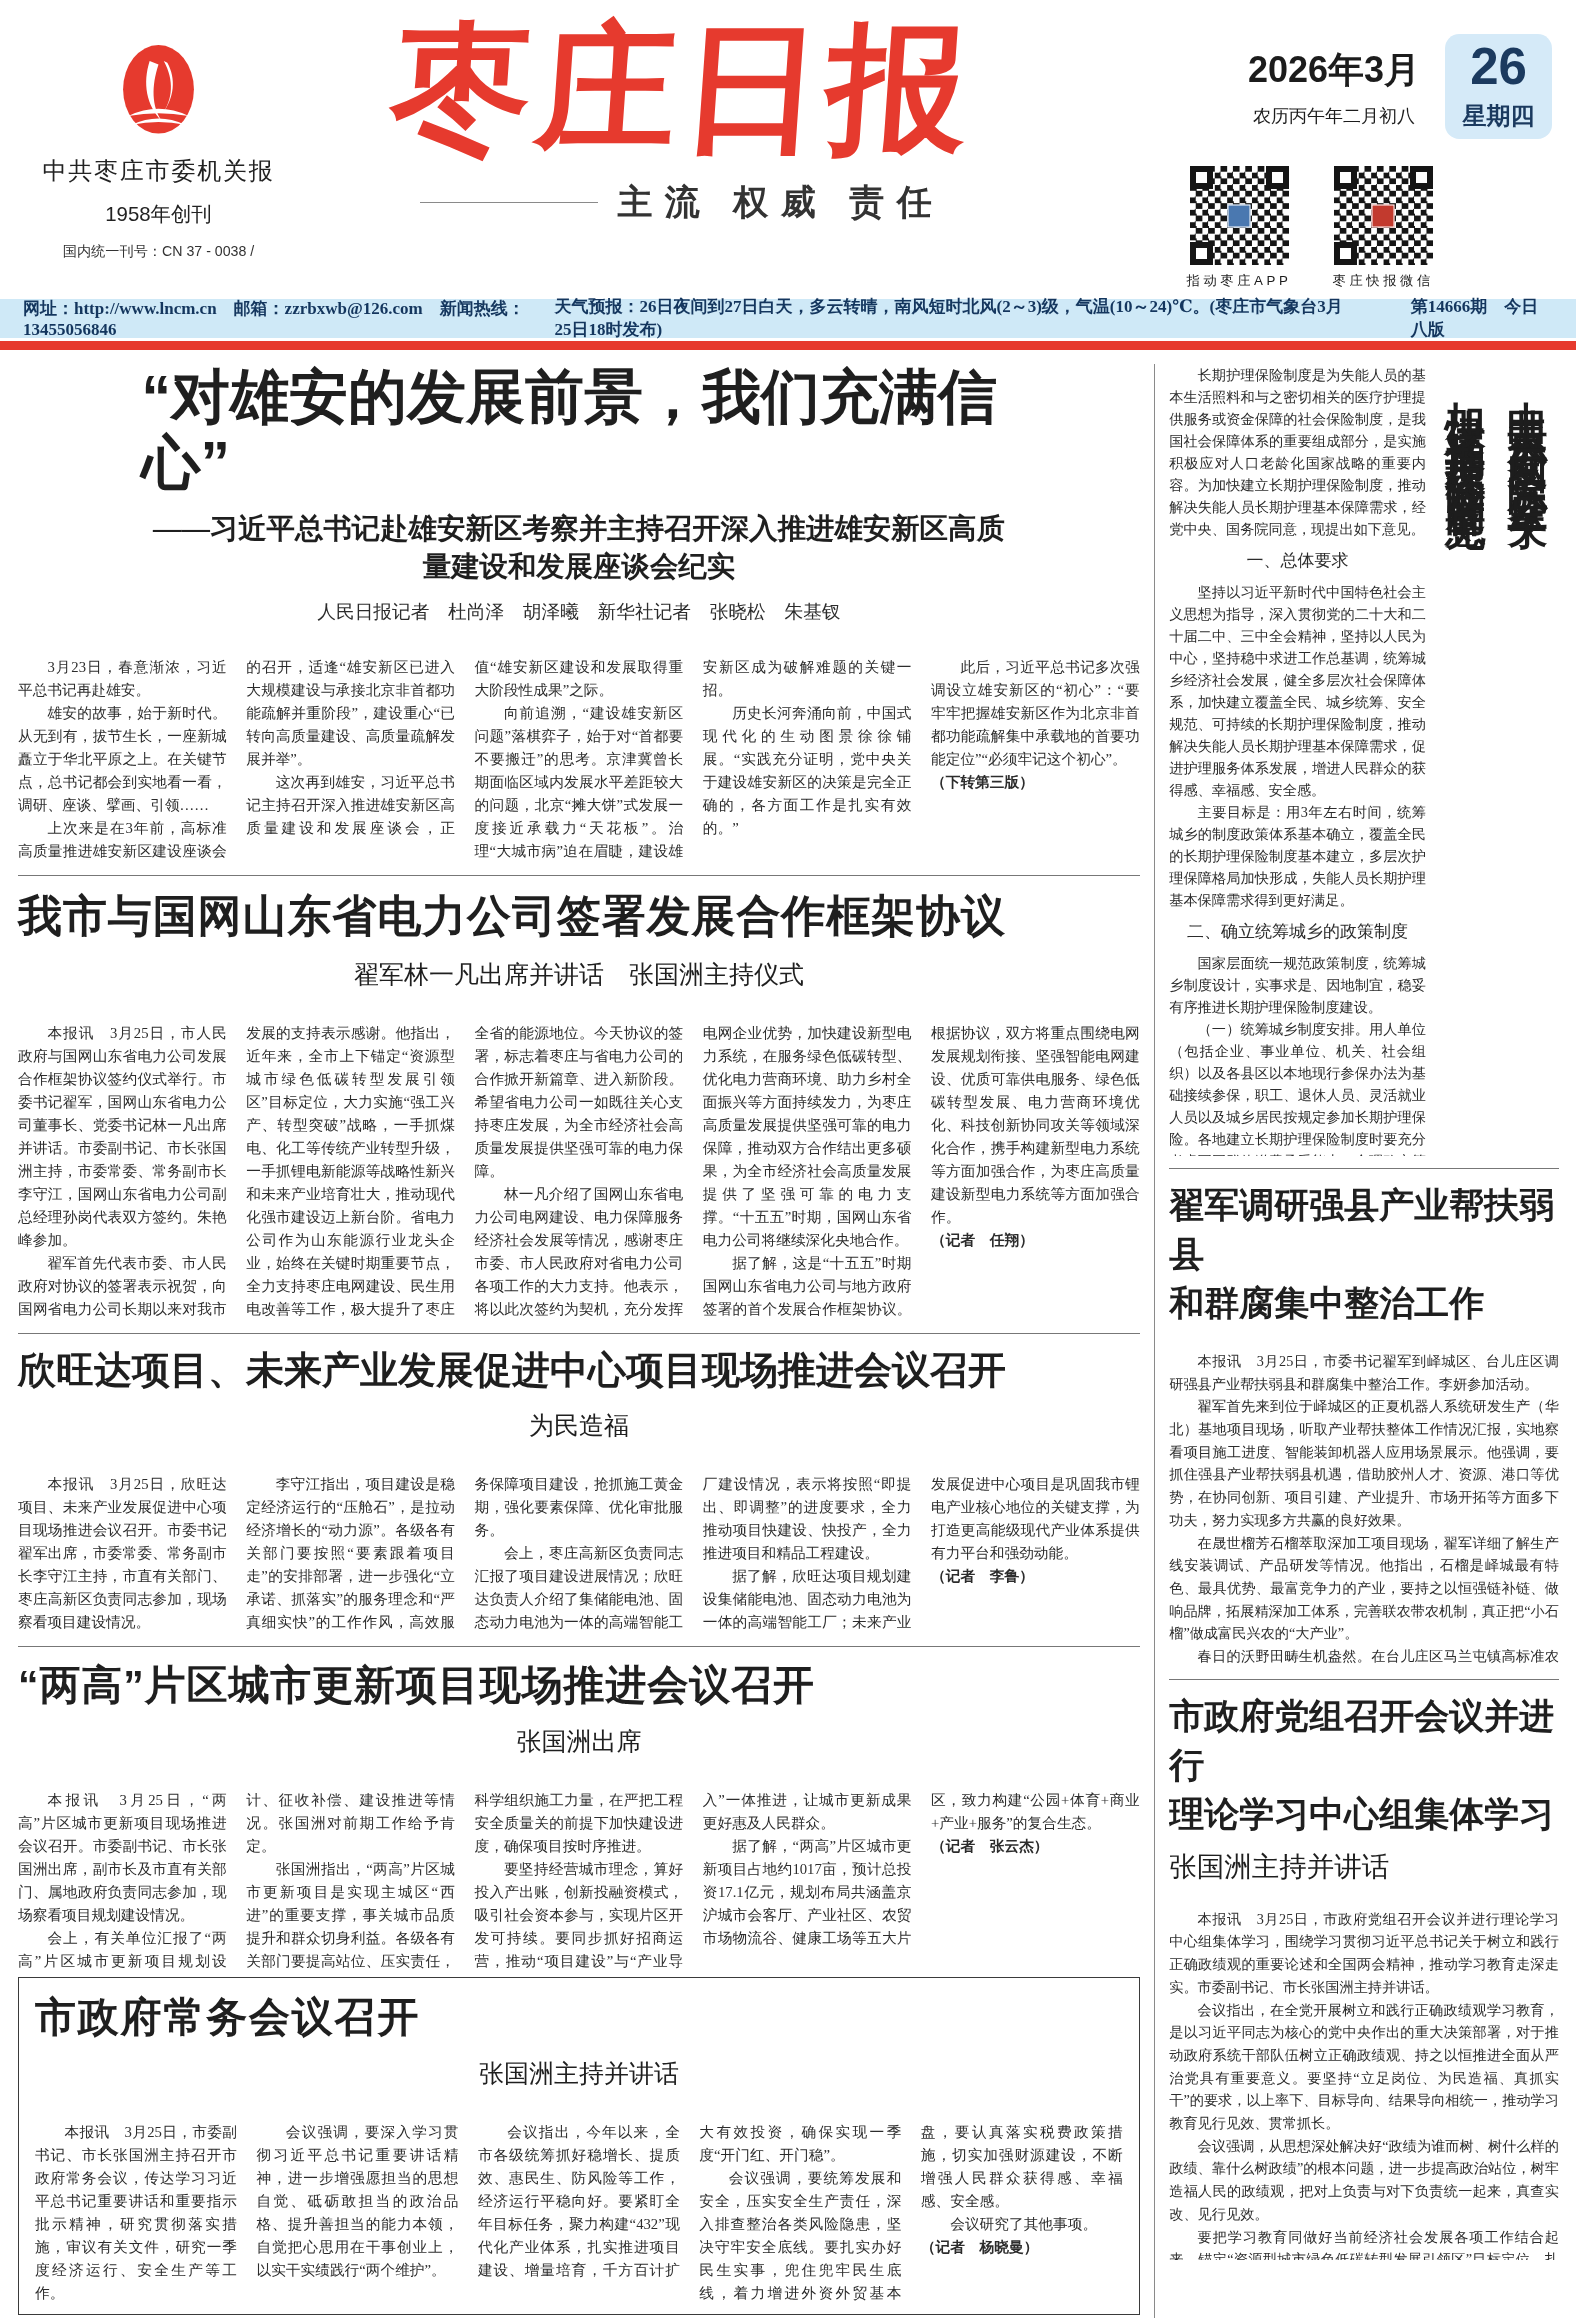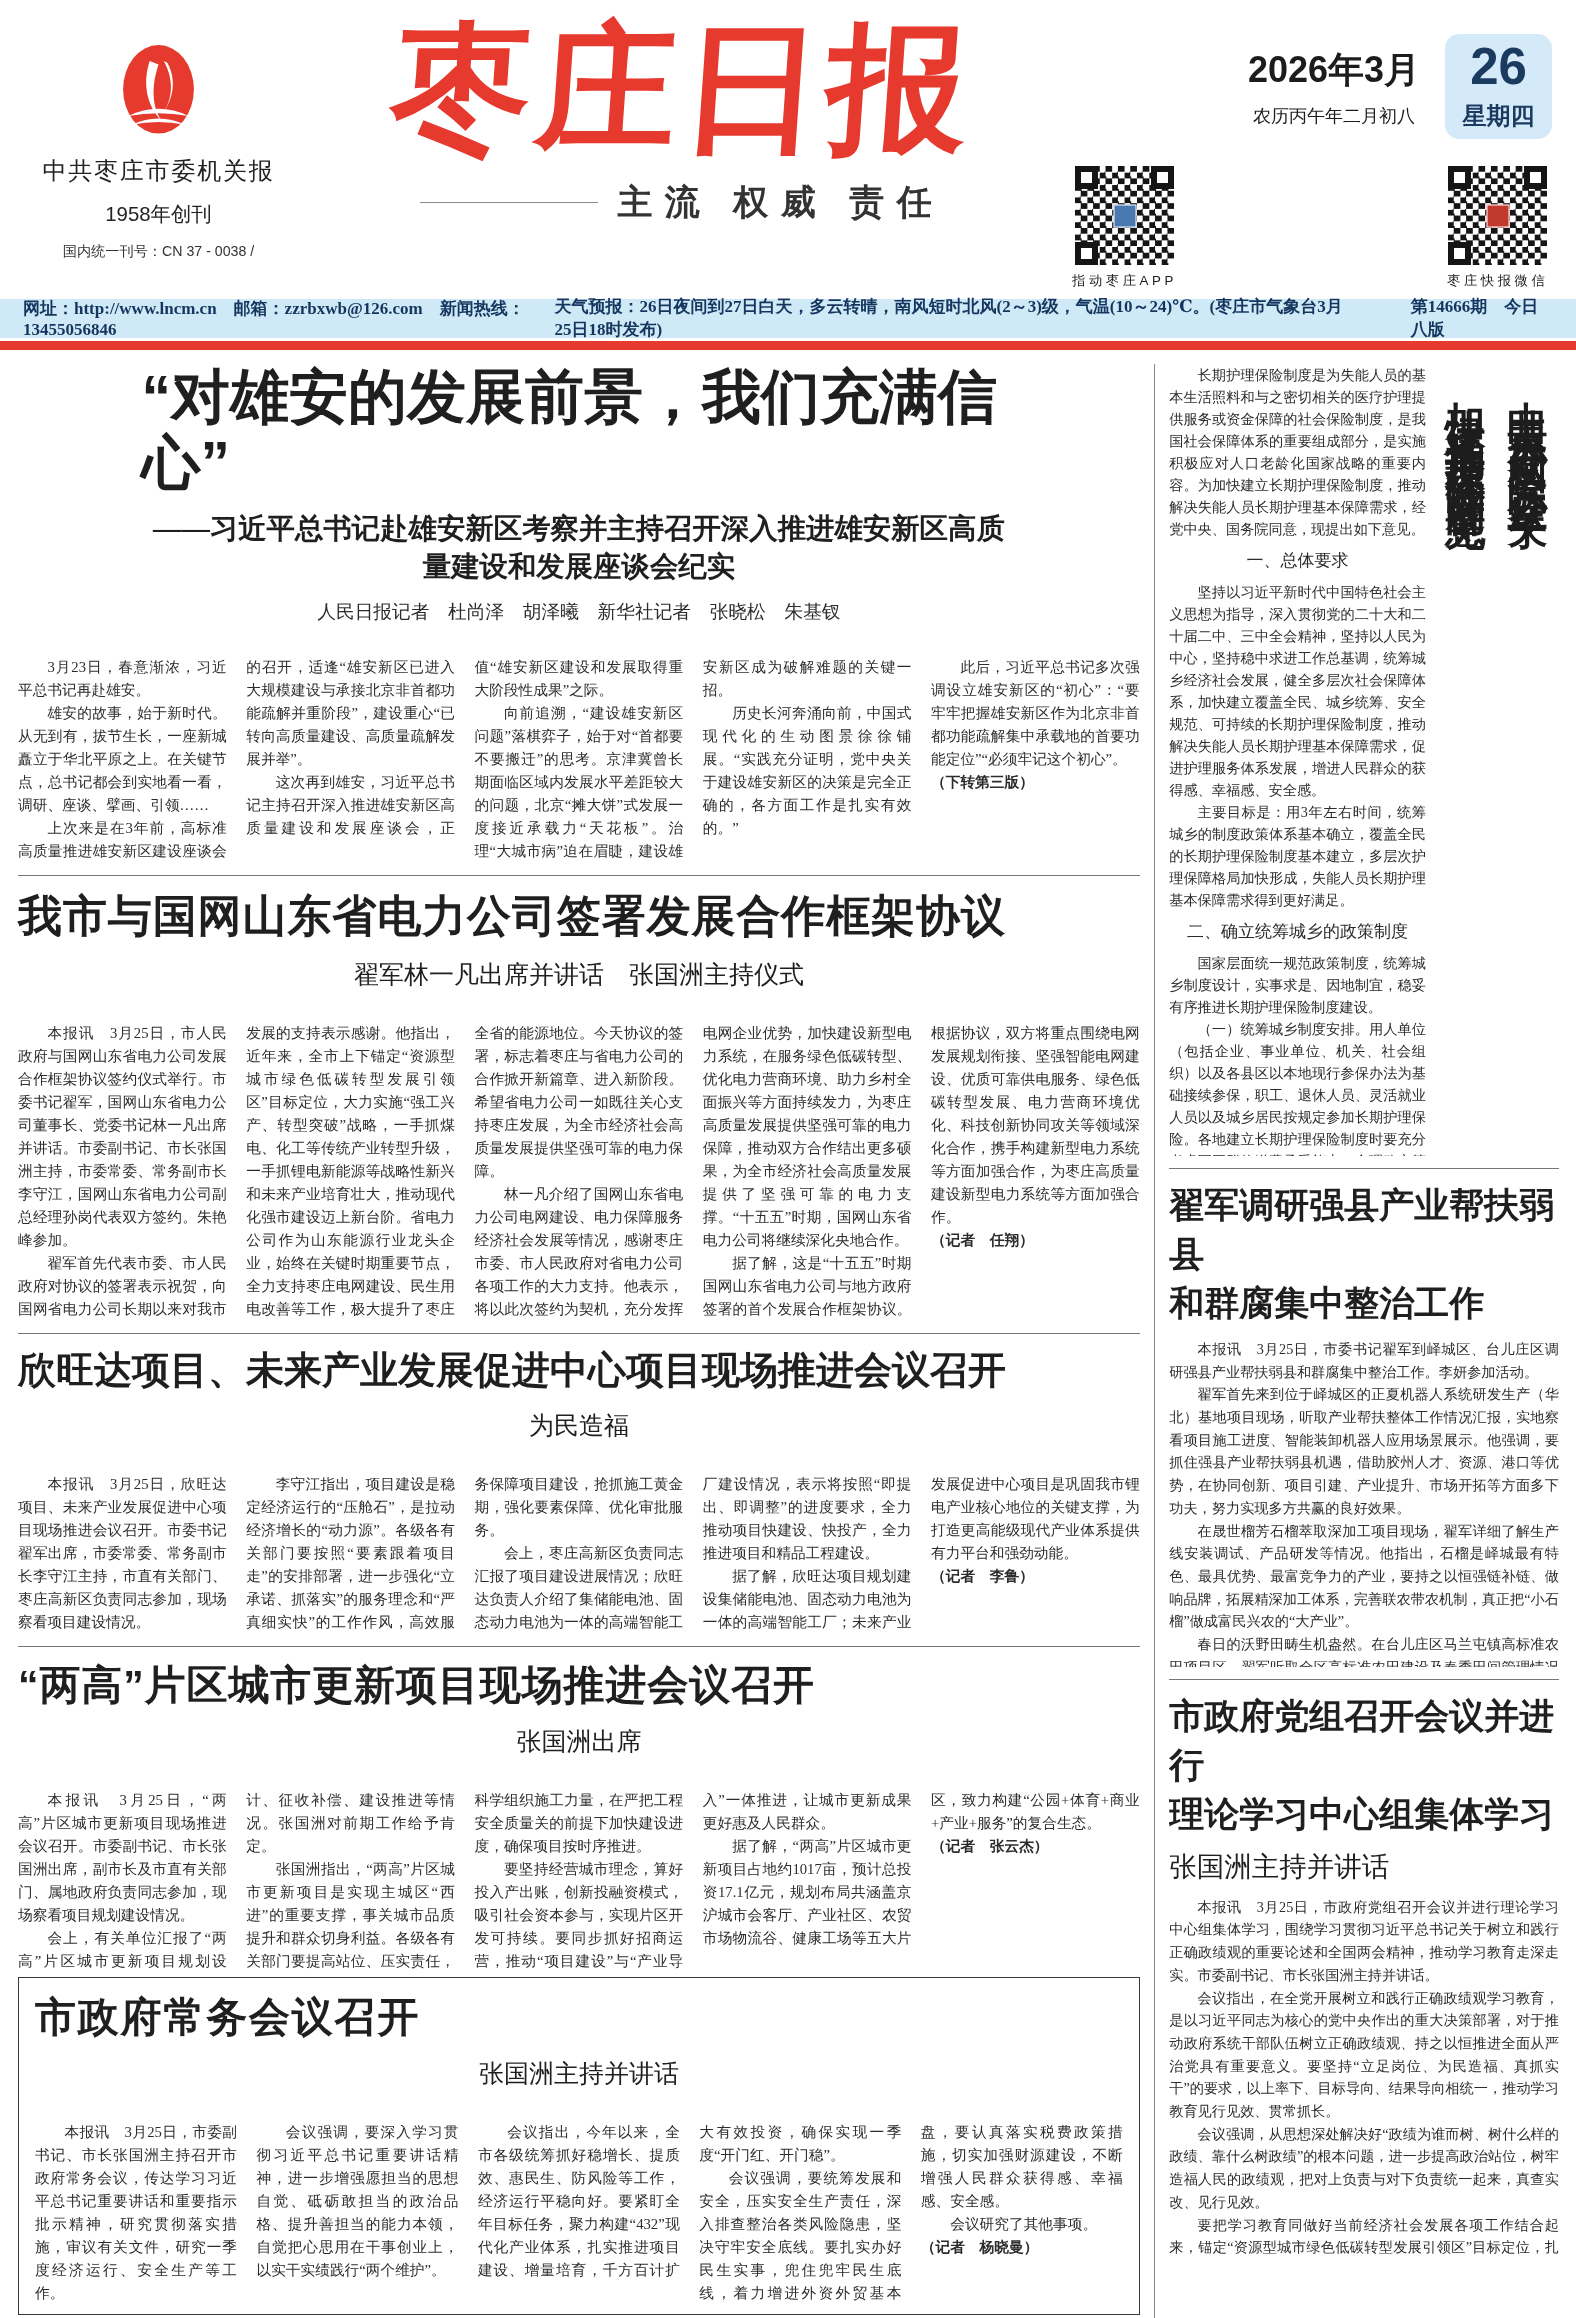--- a/index.html
+++ b/index.html
@@ -23,21 +23,21 @@
   .slogan-text { font-size:35px; font-weight:bold; color:#333; letter-spacing:12.4px; }
   .mast-right { width:480px; padding-top:18px; }
   .date-row { display:flex; justify-content:flex-end; align-items:center; gap:25px; }
   .date-texts { text-align:center; }
   .date-month { font-size:36px; font-weight:bold; color:#1c1c1c; font-family:"Liberation Sans","DejaVu Sans",sans-serif; }
   .date-lunar { font-size:18px; color:#1c1c1c; margin-top:9px; }
   .day-box { width:107px; height:105px; background:#d5eaf8; border-radius:14.2px; display:flex;
              flex-direction:column; align-items:center; justify-content:center; }
   .day-num { font-size:51px; font-weight:bold; color:#1b3a5f; font-family:"Liberation Sans","DejaVu Sans",sans-serif; line-height:1; }
   .day-week { font-size:24px; font-weight:bold; color:#1b3a5f; margin-top:7.1px; }
-  .qr-row { display:flex; justify-content:space-between; gap:41px; margin-top:27px; padding-right:3.6px; }
+  .qr-row { display:flex; justify-content:center; gap:41px; margin-top:27px; padding-right:3.6px; }
   .qr-block { text-align:center; }
   .qr { width:99px; height:99px; position:relative; margin:0 auto;
         background:conic-gradient(#151515 25%, #fff 0 50%, #151515 0 75%, #fff 0);
         background-size:12.4px 12.4px; outline:0.9px solid #fff; }
   .qr .fp { position:absolute; width:23px; height:23px; background:#fff; border:6.2px solid #151515; }
   .qr .fp.tl { top:0; left:0; } .qr .fp.tr { top:0; right:0; } .qr .fp.bl { bottom:0; left:0; }
   .qr .badge { position:absolute; top:50%; left:50%; width:23px; height:23px; transform:translate(-50%,-50%); border:1.8px solid #fff; }
   .badge.blue { background:#4a78b0; } .badge.red { background:#c23a2e; }
   .qr-label { font-size:13.3px; letter-spacing:3.6px; color:#1c1c1c; margin-top:7.1px; font-family:"Liberation Sans","DejaVu Sans",sans-serif; }
 
@@ -76,21 +76,21 @@
   
   .r1 { display:flex; gap:9px; height:792px; overflow:hidden; }
   .r1-body { flex:1; min-width:0; }
   .r1-body p { font-size:14.2px; line-height:22px; text-align:justify; text-indent:2em; }
   .r1-sec { font-size:17px; font-weight:normal; text-align:center; margin:9px 0; font-family:"Liberation Sans","DejaVu Sans",sans-serif; }
   .vtitle { writing-mode:vertical-rl; height:773px; font-family:"Liberation Sans","DejaVu Sans",sans-serif;
             font-weight:900; font-size:40px; color:#1d1d1d; letter-spacing:8px; line-height:1.55; padding-top:5.3px; }
   .r-article { overflow:hidden; }
   .r-hl { font-family:"Liberation Sans","DejaVu Sans",sans-serif; font-weight:900; font-size:35px; line-height:1.4; color:#1f1f1f; }
   .r-subhead { font-size:27.5px; margin-top:10.7px; color:#1f1f1f; }
-  .r-body { margin-top:11px; }
+  .r-body { margin-top:23px; }
   .r-body p { font-size:14.2px; line-height:22.7px; text-align:justify; text-indent:2em; }
   .r2 { height:487px; }
   .r3 { height:569px; }
 </style>
 </head>
 <body>
 
 <div class="page">
 
   <header class="masthead">

